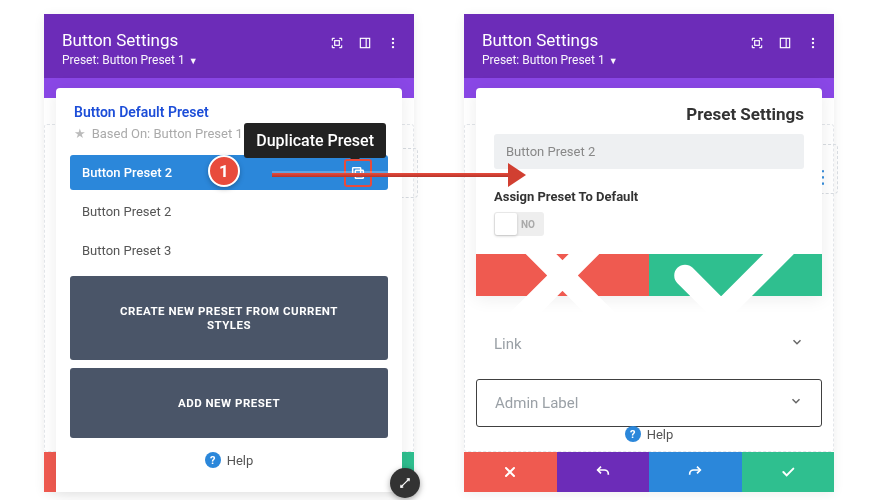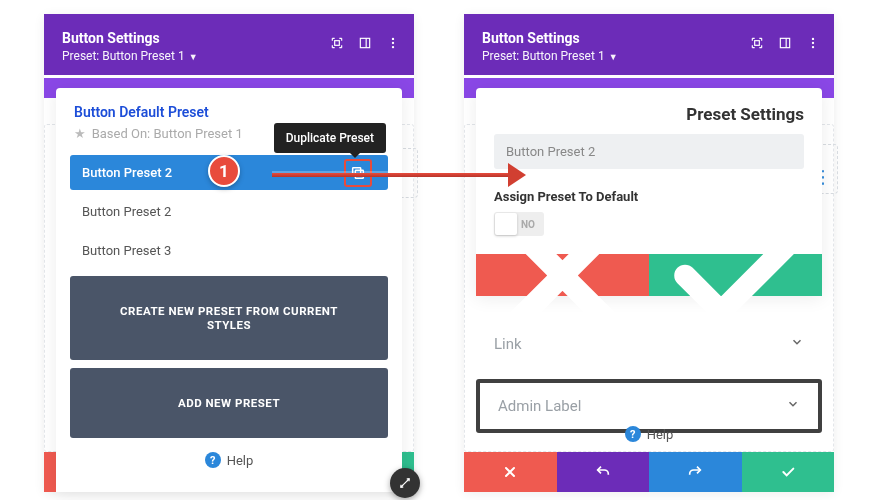--- a/index.html
+++ b/index.html
@@ -1,40 +1,40 @@
 <!DOCTYPE html>
 <html><head>
 <meta charset="utf-8">
 <style>
   * { box-sizing: border-box; margin: 0; padding: 0; font-family: -apple-system, BlinkMacSystemFont, "Segoe UI", Roboto, "Open Sans", sans-serif; }
   body { background: #fff; width: 880px; height: 500px; position: relative; overflow: hidden; }
   .panel { position: absolute; width: 370px; background: #fff; box-shadow: 0 2px 12px rgba(0,0,0,.07); border-radius: 4px; }
   .panel.left { left: 44px; top: 14px; }
   .panel.right { left: 464px; top: 14px; }
   .header { background: #6c2cb8; color: #fff; padding: 16px 18px 12px; position: relative; }
-  .header-title { font-weight: 700; font-size: 14px; }
+  .header-title { font-weight: 400; font-size: 17px; }
   .header-sub { font-size: 12px; margin-top: 3px; opacity: .95; }
   .header-sub .caret { margin-left: 2px; font-size: 9px; }
   .header-icons { position: absolute; right: 14px; top: 22px; display: flex; gap: 14px; align-items: center; }
   .header-icons span { cursor: pointer; display: inline-flex; }
   .hdr-icon svg { width: 14px; height: 14px; }
   
   .purple-strip { height: 20px; background: #8a47e6; position: absolute; top: 64px; left: 0; right: 0; z-index: 0; }
   .white-card { position: absolute; top: 74px; left: 12px; right: 12px; background: #fff; border-radius: 4px 4px 0 0; box-shadow: 0 2px 18px rgba(0,0,0,.08); z-index: 5; padding-bottom: 14px;}
   
   .default-title { font-size: 14px; color: #1d4ed8; font-weight: 600; padding: 16px 18px 4px; }
   .based-on { color: #aaa; font-size: 13px; padding: 2px 18px 10px; display: flex; align-items: center; gap: 6px; }
   .based-on .star { color: #bbb; }
   
   .preset-row { margin: 4px 14px; padding: 10px 12px; border-radius: 3px; font-size: 13px; color: #555; position: relative; }
   .preset-row.active { background: #2b87da; color: #fff; font-weight: 500; }
   .preset-row.selectable { cursor: pointer; }
   .dup-icon-wrap { position: absolute; right: 16px; top: 4px; width: 28px; height: 28px; border: 2px solid #e84b3c; border-radius: 3px; display: flex; align-items: center; justify-content: center; cursor: pointer; background: #2b87da; padding: 2px; }
   .dup-icon-wrap svg { width: 16px; height: 16px; }
-  .tooltip { position: absolute; background: #222; color: #fff; font-size: 12px; padding: 8px 12px; border-radius: 3px; right: 2px; top: -32px; white-space: nowrap; }
+  .tooltip { position: absolute; background: #222; color: #fff; font-size: 16px; padding: 8px 12px; border-radius: 3px; right: 2px; top: -32px; white-space: nowrap; }
   .tooltip::after { content:''; position:absolute; bottom:-5px; right: 26px; border: 5px solid transparent; border-top-color:#222; border-bottom:none; }
   
   .step-badge { position: absolute; left: 138px; top: 0px; width: 32px; height: 32px; background: #e84b3c; border: 2px solid #fff; border-radius: 50%; color: #fff; display: flex; align-items: center; justify-content: center; font-weight: 700; font-size: 17px; z-index: 30; box-shadow: 0 2px 5px rgba(0,0,0,.25);}
   
   .grey-btn { background: #4a5568; color: #fff; text-align: center; padding: 28px; margin: 8px 14px 0; border-radius: 3px; font-size: 11.5px; font-weight: 700; letter-spacing: .5px; cursor: pointer; }
   
   .help-line { text-align: center; padding: 14px 0 10px; font-size: 13px; color: #555; display: flex; align-items: center; justify-content: center; gap: 6px;}
   .help-q { width: 16px; height: 16px; background: #2b87da; border-radius: 50%; color: #fff; font-size: 11px; font-weight: bold; display: inline-flex; align-items:center; justify-content:center; }
   
   .action-bar { display: flex; height: 40px; }
@@ -255,21 +255,21 @@
     </div>
 
     <div style="position:absolute; top: 300px; left:12px; right:12px;">
       <div class="faded-row top">
         <span>Link</span>
         <span class="chev"><svg width="14" height="14" viewBox="0 0 24 24" fill="none" stroke="#666" stroke-width="2.5">
               <polyline points="6 9 12 15 18 9"></polyline>
             </svg></span>
       </div>
       <div style="height:12px"></div>
-      <div class="faded-row" style="border:4px solid #404040; border-radius:3px; background:#fff;gap:28px;">
+      <div class="faded-row" style="border:1px solid #404040; border-radius:3px; background:#fff;gap:28px;">
         <span>Admin Label</span>
         <span class="chev"><svg width="14" height="14" viewBox="0 0 24 24" fill="none" stroke="#666" stroke-width="2.5">
               <polyline points="6 9 12 15 18 9"></polyline>
             </svg></span>
       </div>
     </div>
 
     <div style="position:absolute; bottom:40px; left:0; right:0;" class="help-line">
       <span class="help-q">?</span>
       <span>Help</span>

